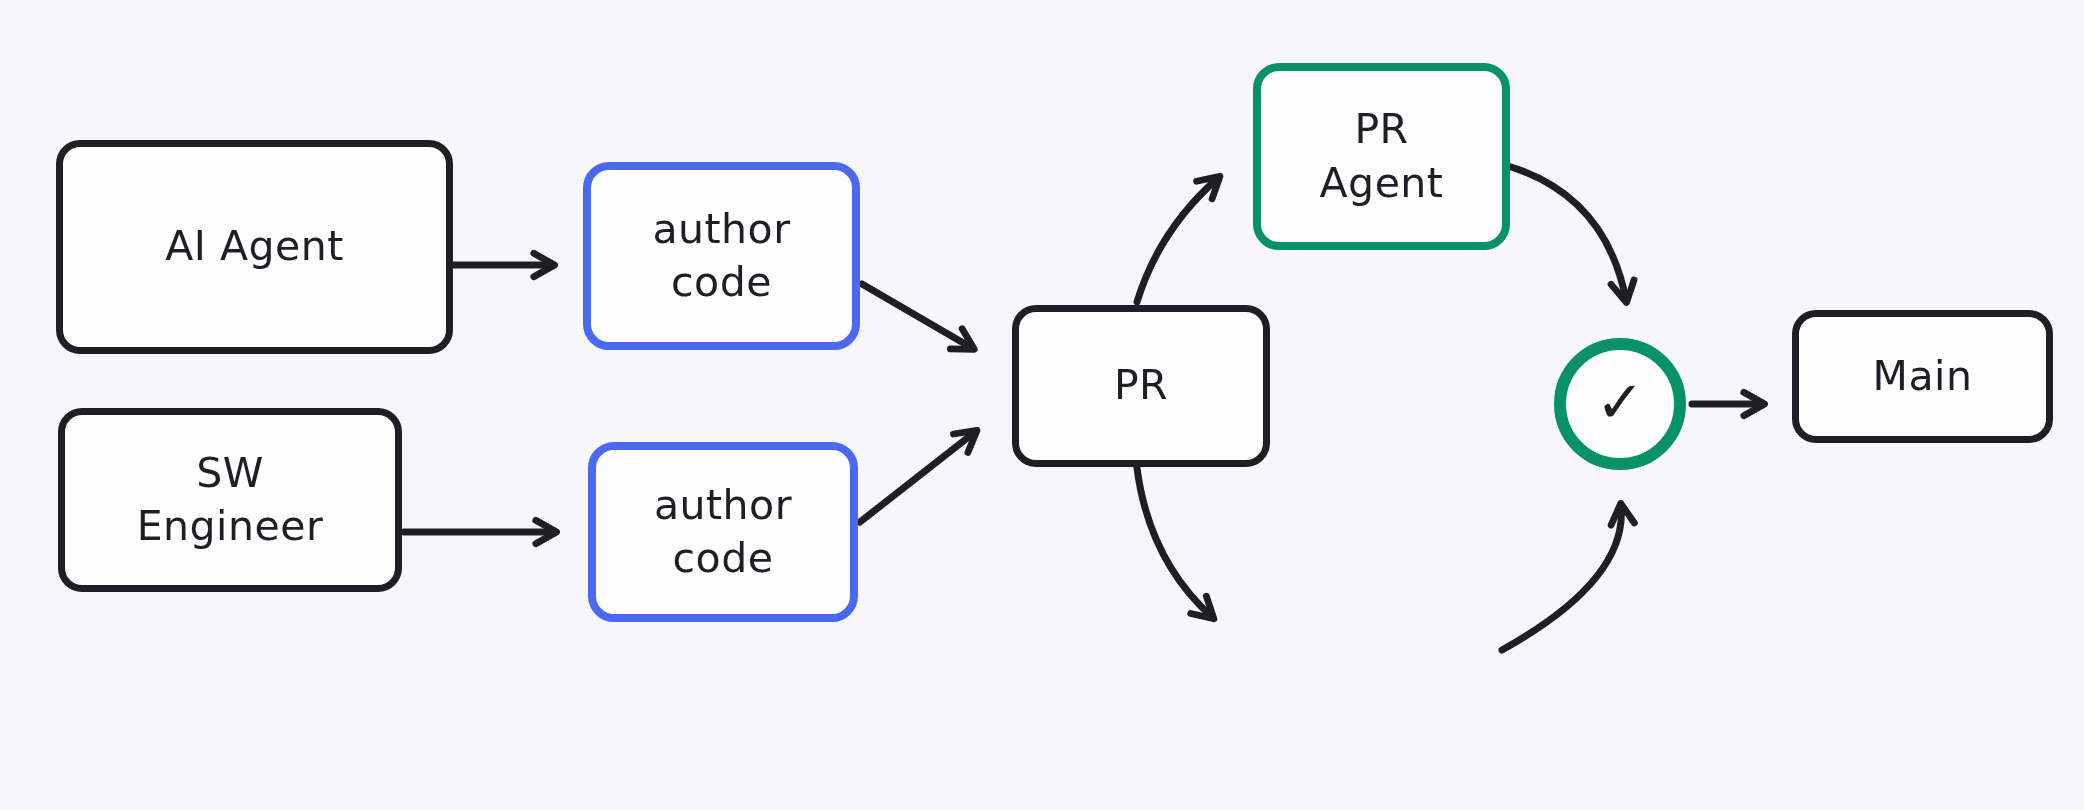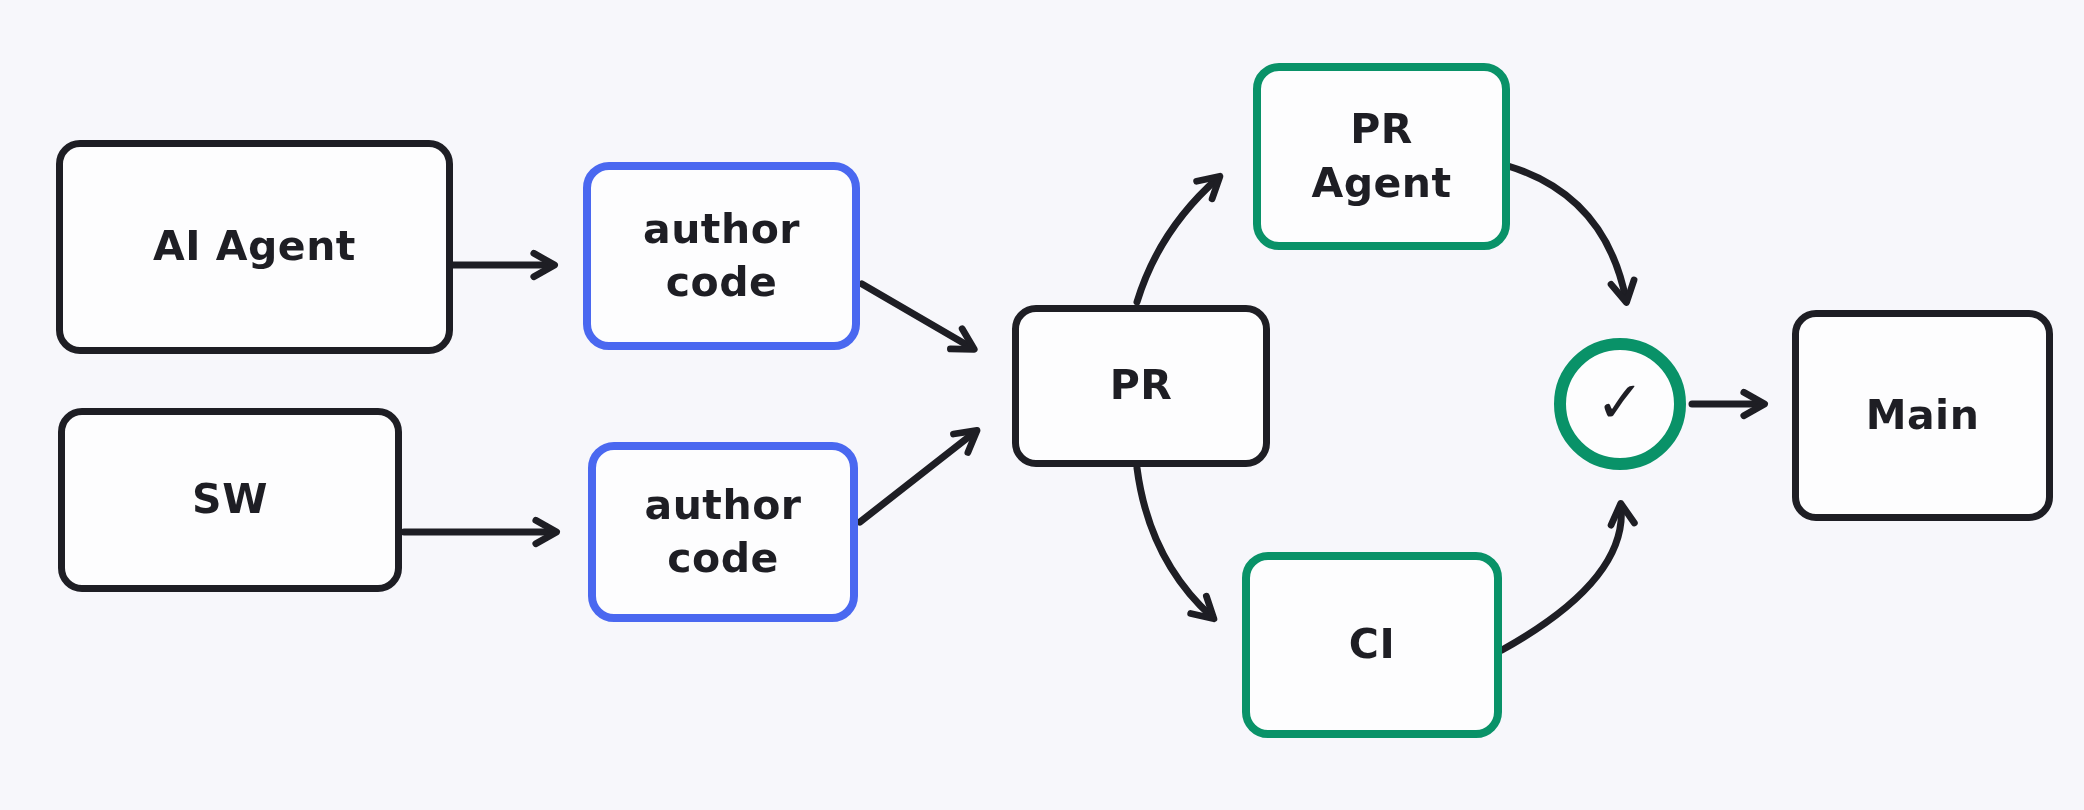--- a/index.html
+++ b/index.html
@@ -20,21 +20,21 @@
   .edges-layer{position:absolute;left:0;top:0;width:2084px;height:810px;}
   .edge{fill:none;stroke:var(--ink);stroke-width:7;stroke-linecap:round;}
   .ah{stroke:var(--ink);stroke-width:2.6;fill:none;stroke-linecap:round;stroke-linejoin:round;}
   .node{
     position:absolute;box-sizing:border-box;
     background:var(--fill);
     border:7px solid var(--ink);
     border-radius:24px;
     display:flex;flex-direction:column;align-items:center;justify-content:center;
     color:var(--ink);
-    font-size:41px;font-weight:700;line-height:1.3;
+    font-size:41px;font-weight:400;line-height:1.3;
     text-align:center;letter-spacing:0.5px;
   }
   .node.blue{border-color:var(--blue);border-width:8px;border-radius:26px;text-align:right;}
   .node.green{border-color:var(--green);border-width:8px;border-radius:26px;}
   .node span{display:block;}
   .check-circle{
     position:absolute;box-sizing:border-box;
     left:1554px;top:338px;width:132px;height:132px;
     border:12px solid var(--green);
     border-radius:50%;
@@ -46,21 +46,21 @@
     transform:translateY(-2px);
   }
   
   .n-ai-agent{left:56px;top:140px;width:397px;height:214px;}
   .n-sw-engineer{left:58px;top:408px;width:344px;height:184px;}
   .n-author-top{left:583px;top:162px;width:277px;height:188px;}
   .n-author-bottom{left:588px;top:442px;width:270px;height:180px;}
   .n-pr{left:1012px;top:305px;width:258px;height:162px;}
   .n-pr-review{left:1253px;top:63px;width:257px;height:187px;}
   .n-ci{left:1242px;top:552px;width:260px;height:186px;}
-  .n-main-branch{left:1792px;top:310px;width:261px;height:211px;}
+  .n-main-branch{left:1792px;top:310px;width:261px;height:133px;}
 </style>
 </head>
 <body>
 
 <div class="stage">
 
   <svg class="edges-layer" viewBox="0 0 2084 810" xmlns="http://www.w3.org/2000/svg">
     <defs>
       <marker id="ah" viewBox="0 0 14 14" refX="10" refY="7" markerWidth="5.2" markerHeight="5.2" orient="auto-start-reverse">
         <path class="ah" d="M3,2.5 L11,7 L3,11.5"></path>
@@ -76,20 +76,21 @@
     <path class="edge" d="M 1502 650 Q 1628 580 1621 506" marker-end="url(#ah)"></path>
     <path class="edge" d="M 1692 404 L 1762 404" marker-end="url(#ah)"></path>
   </svg>
 
   <div class="node n-ai-agent">
     <span>AI Agent</span>
   </div>
 
   <div class="node n-sw-engineer">
     <span>SW</span>
+    <span>Engineer</span>
   </div>
 
   <div class="node blue n-author-top">
     <span>author</span>
     <span>code</span>
   </div>
 
   <div class="node blue n-author-bottom">
     <span>author</span>
     <span>code</span>
@@ -97,23 +98,20 @@
 
   <div class="node n-pr">
     <span>PR</span>
   </div>
 
   <div class="node green n-pr-review">
     <span>PR</span>
     <span>Agent</span>
   </div>
 
-  <div class="node green n-ci">
-    <span>CI</span>
-  </div>
 
   <div class="check-circle">
     <span class="glyph">✓</span>
   </div>
 
   <div class="node n-main-branch">
     <span>Main</span>
   </div>
 
 </div>

